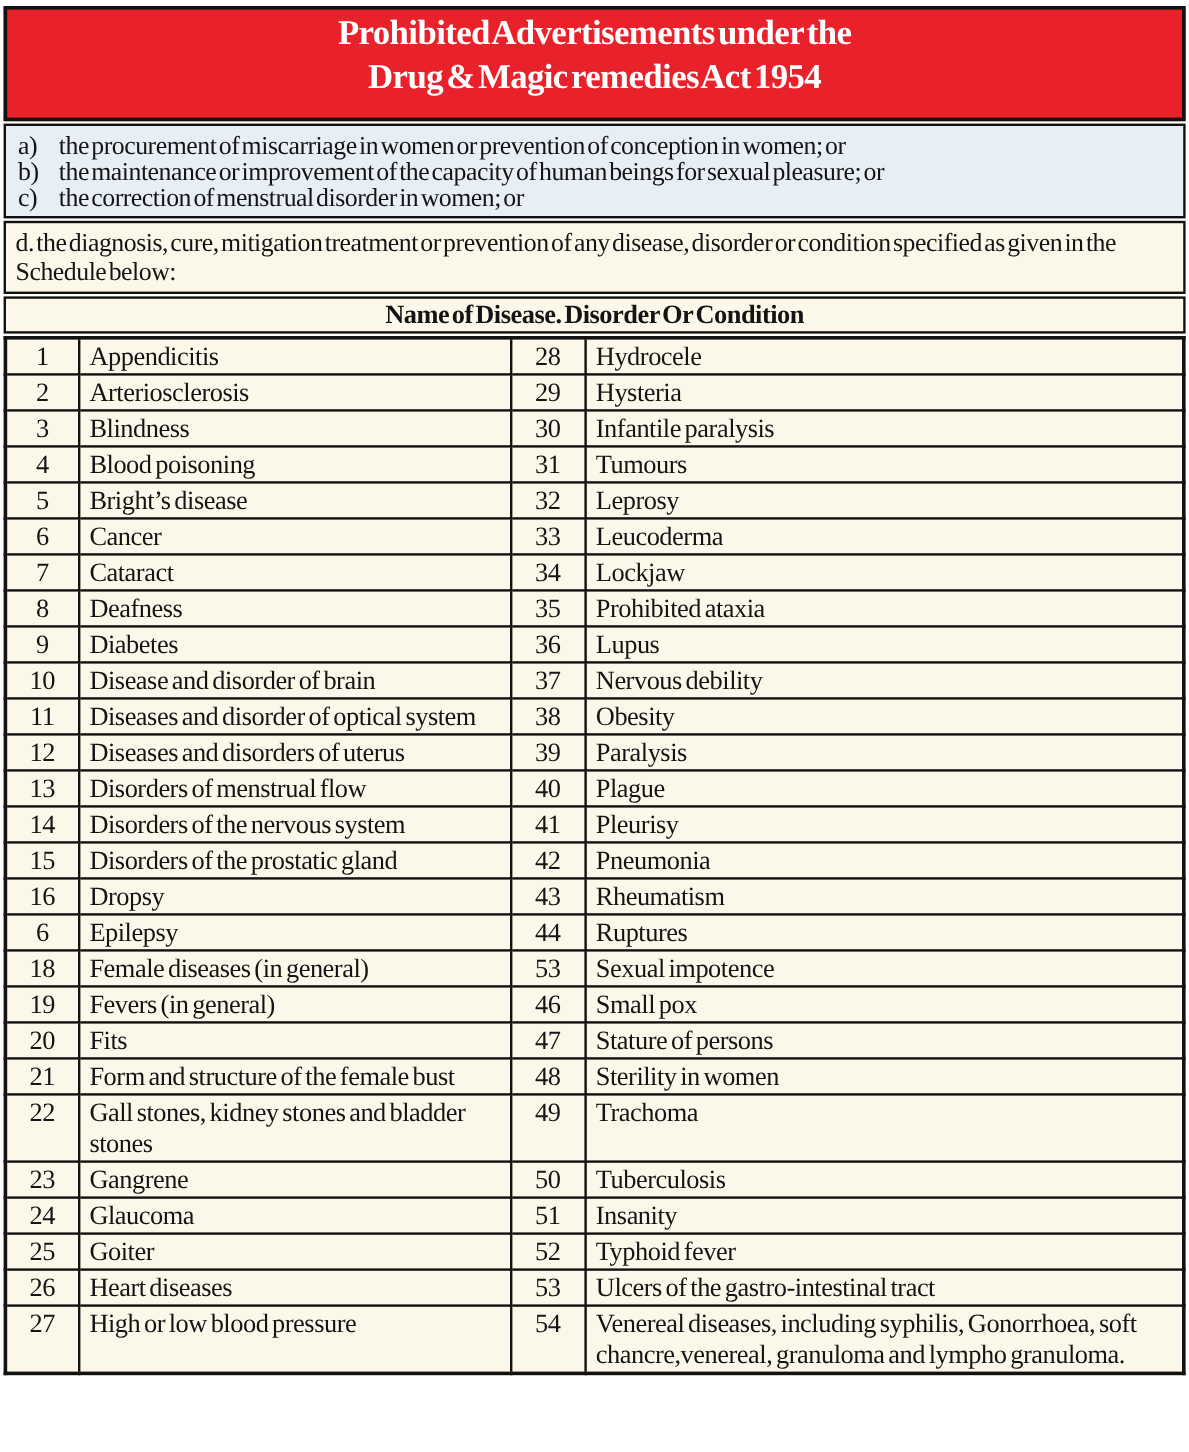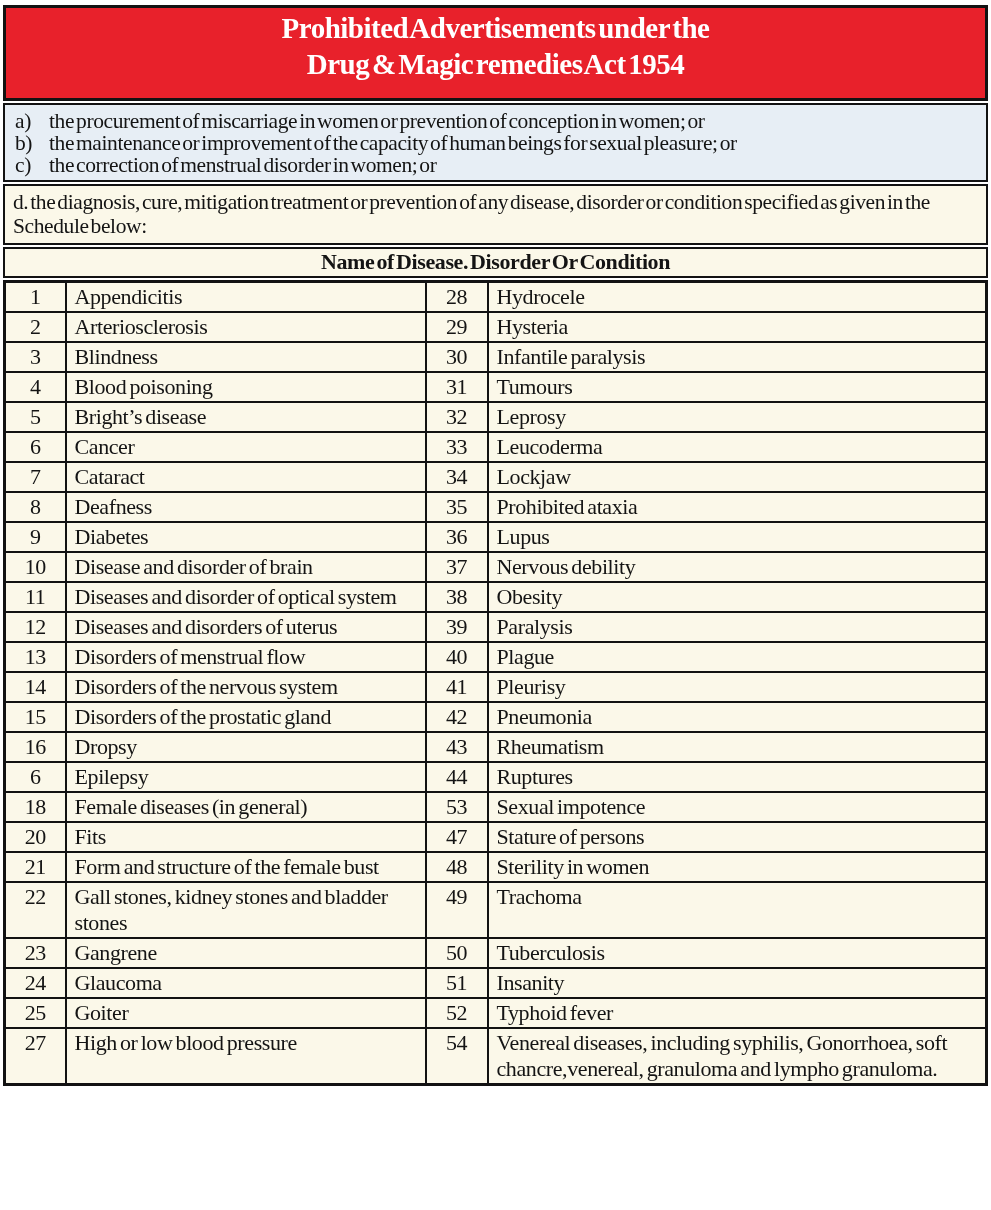--- a/index.html
+++ b/index.html
@@ -239,20 +239,26 @@
           <td class="num">44</td>
           <td class="name">Ruptures</td>
         </tr>
         <tr>
           <td class="num">18</td>
           <td class="name">Female diseases (in general)</td>
           <td class="num">53</td>
           <td class="name">Sexual impotence</td>
         </tr>
         <tr>
+          <td class="num">19</td>
+          <td class="name">Fevers (in general)</td>
+          <td class="num">46</td>
+          <td class="name">Small pox</td>
+        </tr>
+        <tr>
           <td class="num">20</td>
           <td class="name">Fits</td>
           <td class="num">47</td>
           <td class="name">Stature of persons</td>
         </tr>
         <tr>
           <td class="num">21</td>
           <td class="name">Form and structure of the female bust</td>
           <td class="num">48</td>
           <td class="name">Sterility in women</td>
@@ -275,20 +281,26 @@
           <td class="num">51</td>
           <td class="name">Insanity</td>
         </tr>
         <tr>
           <td class="num">25</td>
           <td class="name">Goiter</td>
           <td class="num">52</td>
           <td class="name">Typhoid fever</td>
         </tr>
         <tr>
+          <td class="num">26</td>
+          <td class="name">Heart diseases</td>
+          <td class="num">53</td>
+          <td class="name">Ulcers of the gastro-intestinal tract</td>
+        </tr>
+        <tr>
           <td class="num">27</td>
           <td class="name">High or low blood pressure</td>
           <td class="num">54</td>
           <td class="name">Venereal diseases, including syphilis, Gonorrhoea, soft chancre,venereal, granuloma and lympho granuloma.</td>
         </tr>
       </tbody>
   </table>
 
 </div>
 

